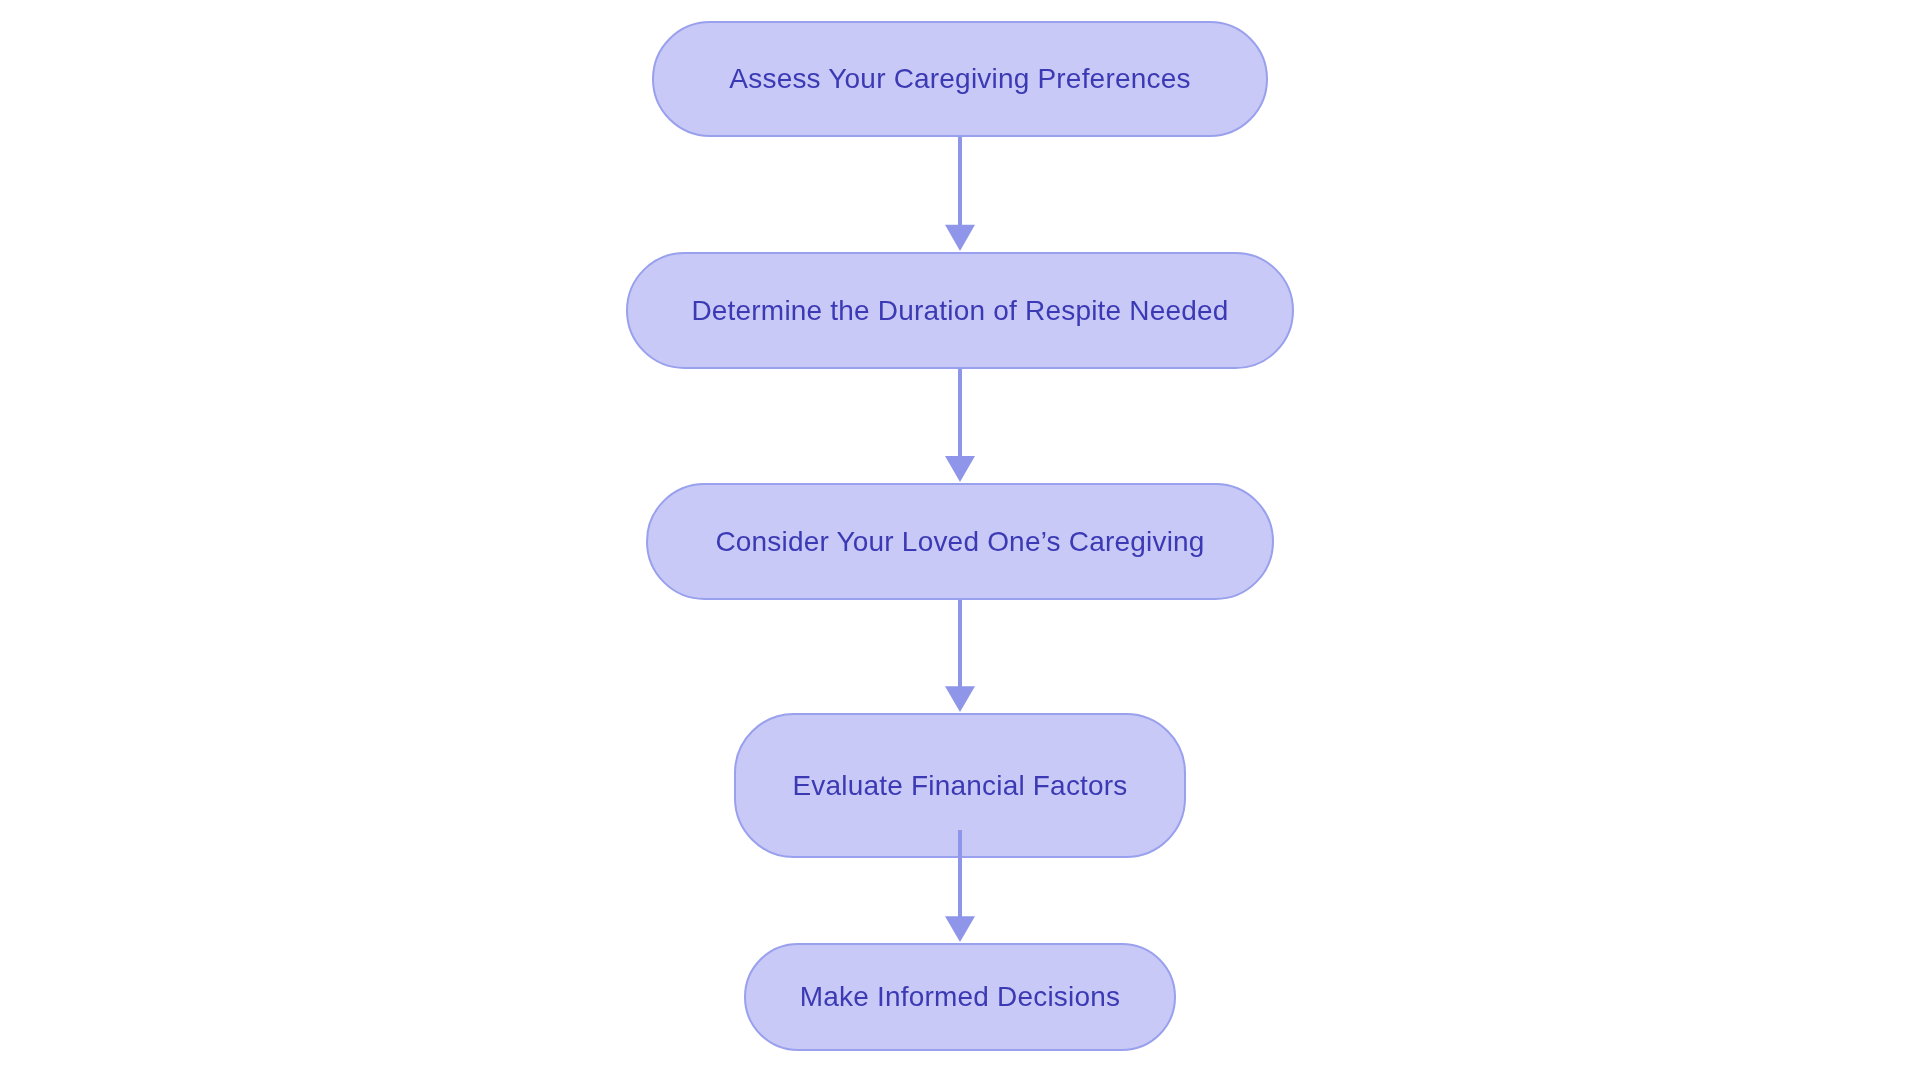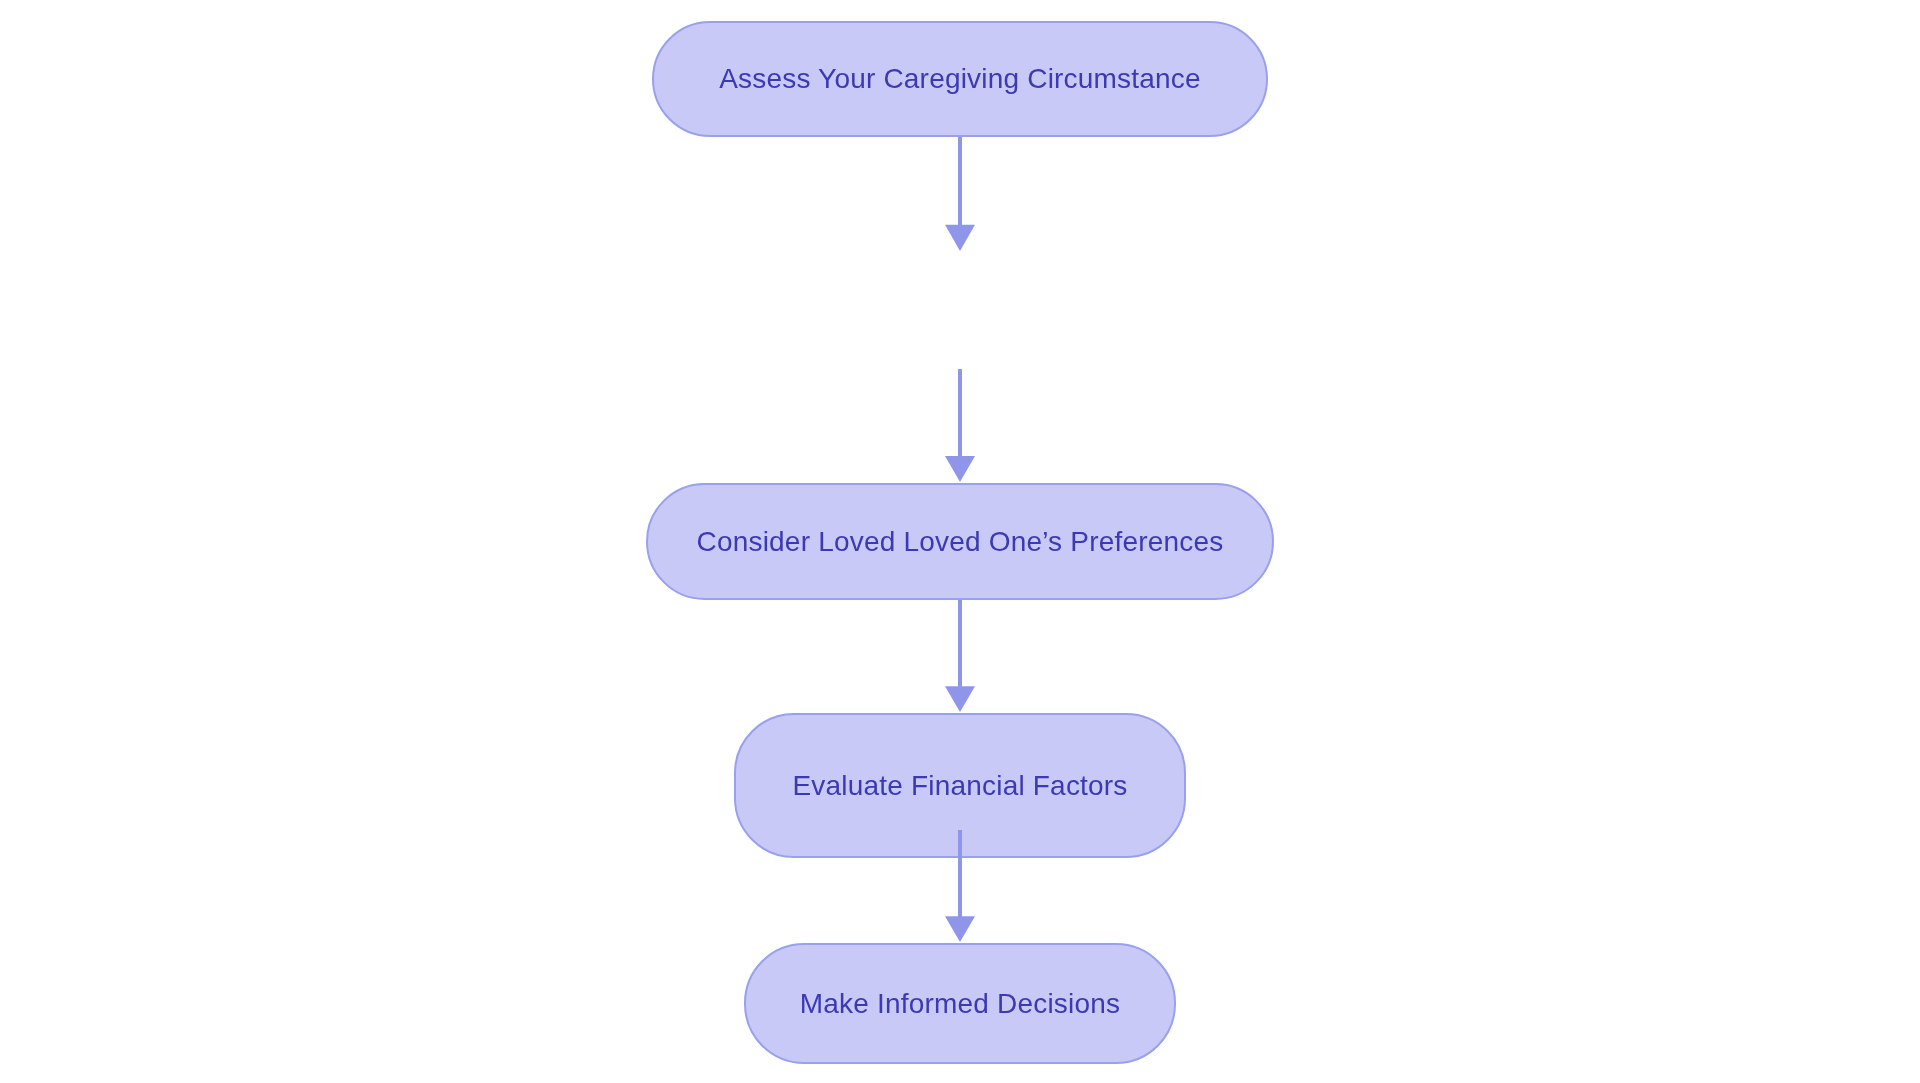--- a/index.html
+++ b/index.html
@@ -37,56 +37,59 @@
     font-size: 28px;
     font-weight: 400;
     letter-spacing: 0.2px;
     color: var(--node-text);
     white-space: nowrap;
   }
   .n1 { left: 652px; top: 21px;  width: 616px; height: 116px; }
   .n2 { left: 626px; top: 252px; width: 668px; height: 117px; }
   .n3 { left: 646px; top: 483px; width: 628px; height: 117px; }
   .n4 { left: 734px; top: 713px; width: 452px; height: 145px; }
-  .n5 { left: 744px; top: 943px; width: 432px; height: 121px; }
+  .n5 { left: 744px; top: 943px; width: 432px; height: 108px; }
   .arrow {
     position: absolute;
     left: 942px;
     width: 36px;
     display: block;
   }
   .arrow line   { stroke: var(--arrow); stroke-width: 4; }
   .arrow polygon{ fill: var(--arrow); }
   .a1 { top: 137px; height: 115px; }
   .a2 { top: 369px; height: 114px; }
   .a3 { top: 600px; height: 113px; }
   .a4 { top: 830px; height: 113px; }
 </style>
 </head>
 <body>
 
 <div class="canvas">
 
   <div class="node n1">
-    <span>Assess Your Caregiving Circumstance</span>
+    <span>Assess Your Caregiving Preferences</span>
   </div>
 
   <svg class="arrow a1" viewBox="0 0 36 114" preserveAspectRatio="none" xmlns="http://www.w3.org/2000/svg">
     <line x1="18" y1="0" x2="18" y2="88"></line>
     <polygon points="3,87 33,87 18,113"></polygon>
   </svg>
 
+  <div class="node n2">
+    <span>Determine the Duration of Respite Needed</span>
+  </div>
 
   <svg class="arrow a2" viewBox="0 0 36 114" preserveAspectRatio="none" xmlns="http://www.w3.org/2000/svg">
     <line x1="18" y1="0" x2="18" y2="88"></line>
     <polygon points="3,87 33,87 18,113"></polygon>
   </svg>
 
   <div class="node n3">
-    <span>Consider Loved Loved One’s Preferences</span>
+    <span>Consider Your Loved One’s Caregiving</span>
   </div>
 
   <svg class="arrow a3" viewBox="0 0 36 114" preserveAspectRatio="none" xmlns="http://www.w3.org/2000/svg">
     <line x1="18" y1="0" x2="18" y2="88"></line>
     <polygon points="3,87 33,87 18,113"></polygon>
   </svg>
 
   <div class="node n4">
     <span>Evaluate Financial Factors</span>
   </div>

